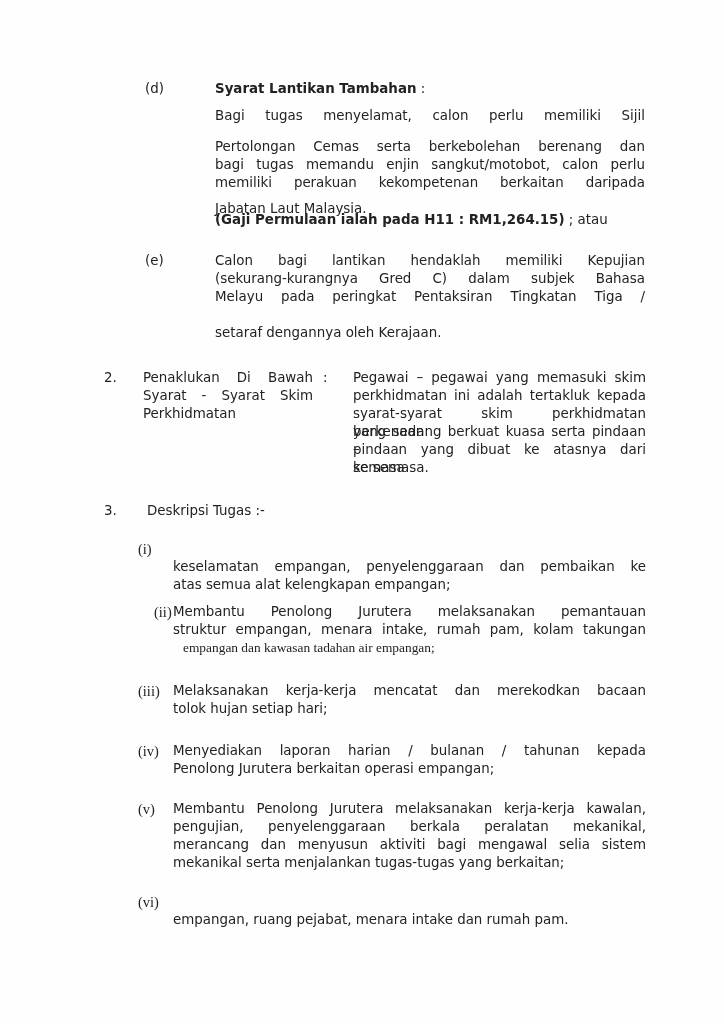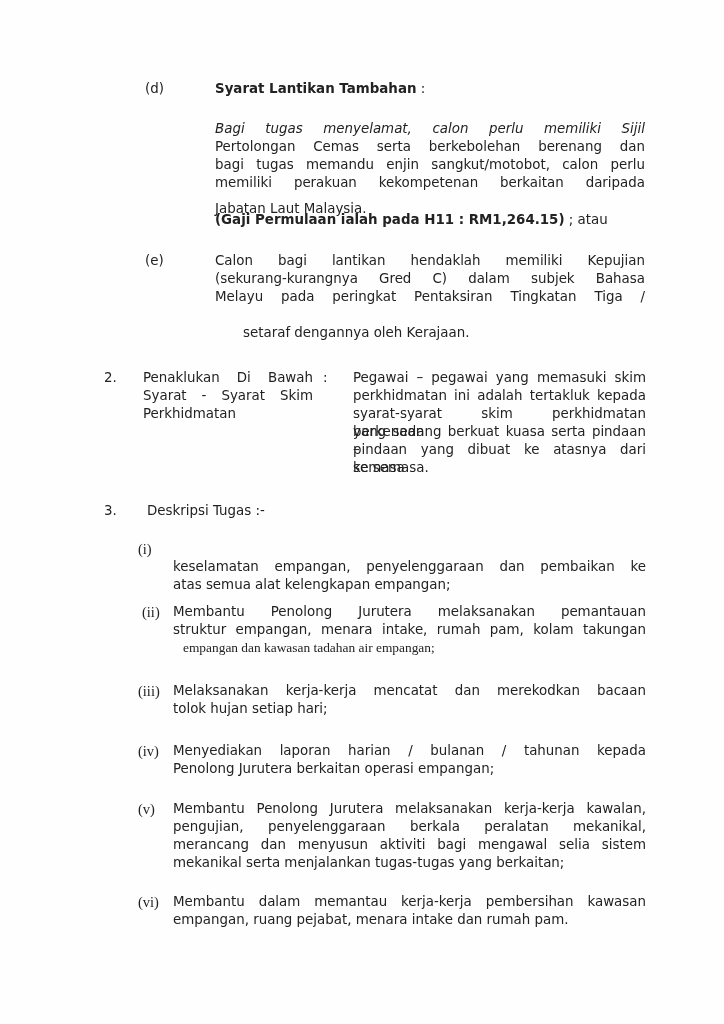--- a/index.html
+++ b/index.html
@@ -20,68 +20,67 @@
     .roman { font-family: "Liberation Serif", serif; font-size: 14.5px; }
   </style>
 </head>
 <body>
 
 <div class="page">
 
   <div class="line" style="left:145px;top:80px;">(d)</div>
   <div class="line" style="left:215px;top:80px;"><span class="b">Syarat Lantikan Tambahan</span><span> :</span></div>
 
-  <div class="line just" style="left:215px;top:120px;width:430px;font-style:italic;">Bagi tugas menyelamat, calon perlu memiliki Sijil</div>
+  <div class="line just" style="left:215px;top:107px;width:430px;">Bagi tugas menyelamat, calon perlu memiliki Sijil</div>
   <div class="line just" style="left:215px;top:138px;width:430px;">Pertolongan Cemas serta berkebolehan berenang dan</div>
   <div class="line just" style="left:215px;top:156px;width:430px;">bagi tugas memandu enjin sangkut/motobot, calon perlu</div>
   <div class="line just" style="left:215px;top:174px;width:430px;">memiliki perakuan kekompetenan berkaitan daripada</div>
   <div class="line" style="left:215px;top:192px;margin-top:8px;">Jabatan Laut Malaysia.</div>
   <div class="line" style="left:215px;top:211px;"><span class="b">(Gaji Permulaan ialah pada H11 : RM1,264.15)</span><span> ; atau</span></div>
 
   <div class="line" style="left:145px;top:252px;">(e)</div>
   <div class="line just" style="left:215px;top:252px;width:430px;">Calon bagi lantikan hendaklah memiliki Kepujian</div>
   <div class="line just" style="left:215px;top:270px;width:430px;">(sekurang-kurangnya Gred C) dalam subjek Bahasa</div>
   <div class="line just" style="left:215px;top:288px;width:430px;">Melayu pada peringkat Pentaksiran Tingkatan Tiga /</div>
-  <div class="line" style="left:215px;top:324px;margin-left:28px;">setaraf dengannya oleh Kerajaan.</div>
+  <div class="line" style="left:215px;top:324px;">setaraf dengannya oleh Kerajaan.</div>
 
   <div class="line" style="left:104px;top:369px;">2.</div>
   <div class="line just" style="left:143px;top:369px;width:170px;">Penaklukan Di Bawah</div>
   <div class="line just" style="left:143px;top:387px;width:170px;">Syarat - Syarat Skim</div>
   <div class="line" style="left:143px;top:405px;">Perkhidmatan</div>
   <div class="line" style="left:323px;top:369px;">:</div>
   <div class="line just" style="left:353px;top:369px;width:293px;">Pegawai – pegawai yang memasuki skim</div>
   <div class="line just" style="left:353px;top:387px;width:293px;">perkhidmatan ini adalah tertakluk kepada</div>
   <div class="line just" style="left:353px;top:405px;width:293px;">syarat-syarat skim perkhidmatan berkenaan</div>
   <div class="line just" style="left:353px;top:423px;width:293px;">yang sedang berkuat kuasa serta pindaan –</div>
   <div class="line just" style="left:353px;top:441px;width:293px;">pindaan yang dibuat ke atasnya dari semasa</div>
   <div class="line" style="left:353px;top:459px;">ke semasa.</div>
 
   <div class="line" style="left:104px;top:502px;">3.</div>
   <div class="line" style="left:147px;top:502px;">Deskripsi Tugas :-</div>
 
   <div class="line roman" style="left:138px;top:540px;">(i)</div>
   <div class="line just" style="left:173px;top:558px;width:473px;">keselamatan empangan, penyelenggaraan dan pembaikan ke</div>
   <div class="line" style="left:173px;top:576px;">atas semua alat kelengkapan empangan;</div>
 
-  <div class="line roman" style="left:142px;top:603px;">(ii)</div>
+  <div class="line roman" style="left:154px;top:603px;">(ii)</div>
   <div class="line just" style="left:173px;top:603px;width:473px;">Membantu Penolong Jurutera melaksanakan pemantauan</div>
   <div class="line just" style="left:173px;top:621px;width:473px;">struktur empangan, menara intake, rumah pam, kolam takungan</div>
   <div class="line" style="left:183px;top:639px;font-family:Liberation Serif, serif;">empangan dan kawasan tadahan air empangan;</div>
 
   <div class="line roman" style="left:138px;top:682px;">(iii)</div>
   <div class="line just" style="left:173px;top:682px;width:473px;">Melaksanakan kerja-kerja mencatat dan merekodkan bacaan</div>
   <div class="line" style="left:173px;top:700px;">tolok hujan setiap hari;</div>
 
   <div class="line roman" style="left:138px;top:742px;">(iv)</div>
   <div class="line just" style="left:173px;top:742px;width:473px;">Menyediakan laporan harian / bulanan / tahunan kepada</div>
   <div class="line" style="left:173px;top:760px;">Penolong Jurutera berkaitan operasi empangan;</div>
 
   <div class="line roman" style="left:138px;top:800px;">(v)</div>
   <div class="line just" style="left:173px;top:800px;width:473px;">Membantu Penolong Jurutera melaksanakan kerja-kerja kawalan,</div>
   <div class="line just" style="left:173px;top:818px;width:473px;">pengujian, penyelenggaraan berkala peralatan mekanikal,</div>
   <div class="line just" style="left:173px;top:836px;width:473px;">merancang dan menyusun aktiviti bagi mengawal selia sistem</div>
   <div class="line" style="left:173px;top:854px;">mekanikal serta menjalankan tugas-tugas yang berkaitan;</div>
 
   <div class="line roman" style="left:138px;top:893px;">(vi)</div>
-  <div class="line just" style="left:173px;top:893px;width:473px;">Membantu dalam memantau kerja-kerja pembersihan kawasan</div>
   <div class="line" style="left:173px;top:911px;">empangan, ruang pejabat, menara intake dan rumah pam.</div>
 
 </div>
 
 </body></html>

